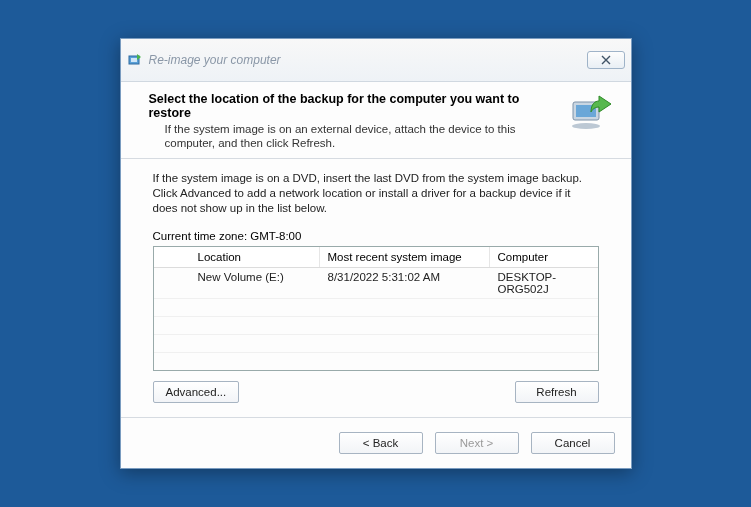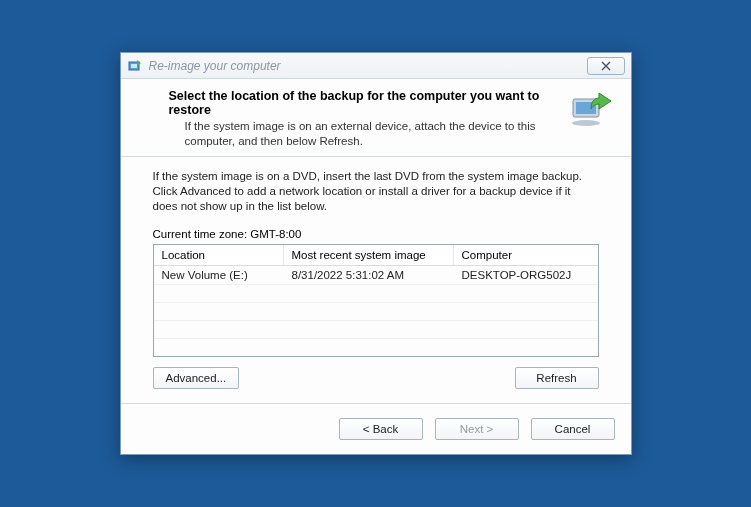--- a/index.html
+++ b/index.html
@@ -13,21 +13,21 @@
       align-items: center;
       justify-content: center;
     }
     .window {
       width: 512px;
       background: #fdfdfd;
       border: 1px solid #7a9cc0;
       box-shadow: 0 4px 18px rgba(0,0,0,0.35);
     }
     .titlebar {
-      height: 26px;
+      height: 43px;
       background: linear-gradient(#f8f8f8,#eef2f6);
       border-bottom: 1px solid #d0d8e0;
       display: flex;
       align-items: center;
       padding: 0 6px;
       gap: 6px;
     }
     .title-icon {
       width: 16px; height: 16px;
       display: flex; align-items: center; justify-content: center;
@@ -45,21 +45,20 @@
       border-radius: 3px;
       display: flex; align-items: center; justify-content: center;
       font-size: 11px;
       color: #405366;
       cursor: pointer;
     }
     .header-block {
       display: flex;
       padding: 10px 16px 6px 28px;
       gap: 10px;
-      margin-left: 20px;
     }
     .header-text { flex: 1; }
     .header-text .bold {
       font-weight: 700;
       font-size: 12.5px;
       color: #000;
       margin-bottom: 2px;
     }
     .header-text .desc {
       font-size: 11.5px;
@@ -98,21 +97,21 @@
       padding: 4px 8px;
       font-weight: 400;
       color: #000;
       border-right: 1px solid #e6e6e6;
     }
     .grid-header > div:last-child { border-right: none; }
     .grid-row > div {
       padding: 3px 8px;
       color: #222;
     }
-    .col-loc { width: 130px; }
+    .col-loc { width: 130px; margin-left: 36px; }
     .col-img { width: 170px; }
     .col-comp { flex: 1; }
     .empty-row { height: 18px; border-top: 1px solid #f0f0f0; }
     .btn-row {
       display: flex;
       padding: 10px 32px 12px 32px;
       justify-content: space-between;
       gap: 16px;
     }
     .btn {
@@ -152,21 +151,21 @@
     <div class="close-btn">
       <svg viewBox="0 0 10 10" width="10" height="10">
         <path d="M1 1 L9 9 M9 1 L1 9" stroke="#405366" stroke-width="1.4" fill="none"></path>
       </svg>
     </div>
   </div>
 
   <div class="header-block">
     <div class="header-text">
       <div class="bold">Select the location of the backup for the computer you want to restore</div>
-      <div class="desc">If the system image is on an external device, attach the device to this computer, and then below Refresh.</div>
+      <div class="desc">If the system image is on an external device, attach the device to this computer, and then click Refresh.</div>
     </div>
     <div class="header-icon">
       <svg viewBox="0 0 46 40" width="46" height="40">
         <rect x="4" y="10" width="26" height="18" rx="2" fill="#c9d6e2" stroke="#7c92a8"></rect>
         <rect x="7" y="13" width="20" height="12" fill="#6aa7d8"></rect>
         <ellipse cx="17" cy="34" rx="14" ry="3" fill="#bcc8d4"></ellipse>
         <path d="M30 4 L42 12 L30 20 L30 15 C24 15 22 20 22 20 C22 12 26 9 30 9 Z" fill="#57b84e" stroke="#2e8a26"></path>
       </svg>
     </div>
   </div>

